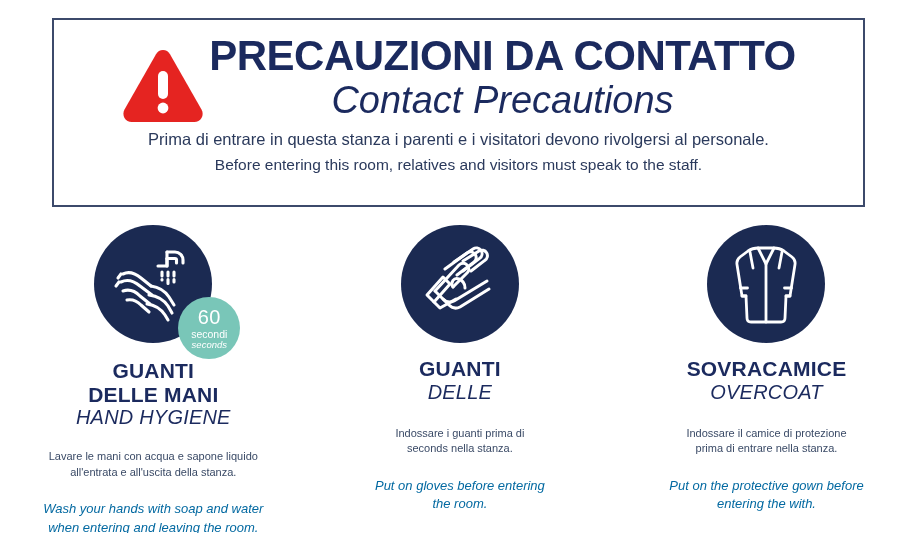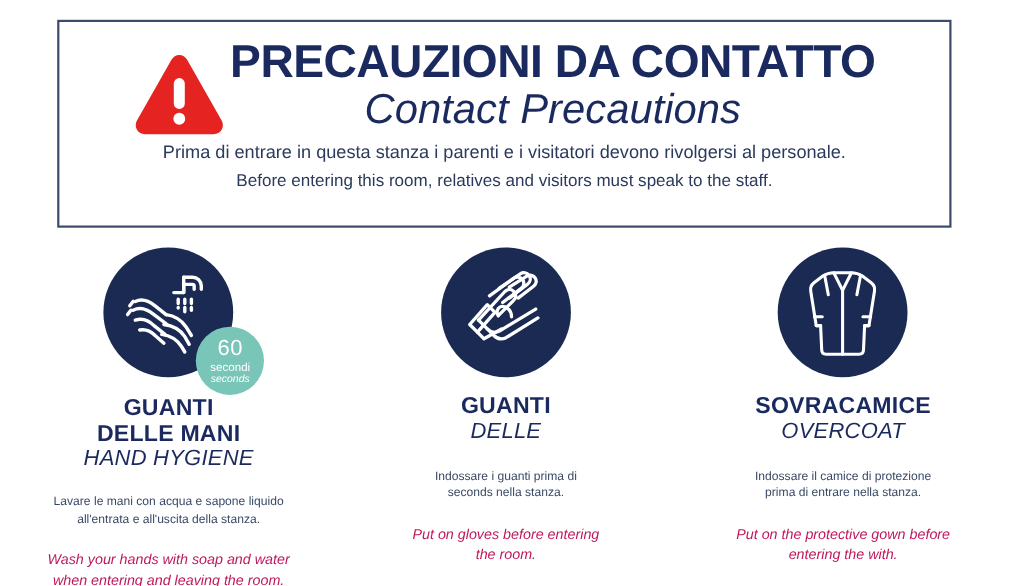--- a/index.html
+++ b/index.html
@@ -143,21 +143,21 @@
     width:270px;
   }
   .b-it{
     font-size:11px;
     color:#3a4a66;
     line-height:1.42;
   }
   .b-en{
     font-size:13px;
     font-style:italic;
-    color:#be185d;
+    color:#0369a1;
     line-height:1.42;
     margin-top:20px;
   }
   .col-hands .body-text{margin-top:20px;}
   .col-hands .heading{margin-top:16px;}
 </style>
 </head>
 <body>
 
 <div class="poster">

